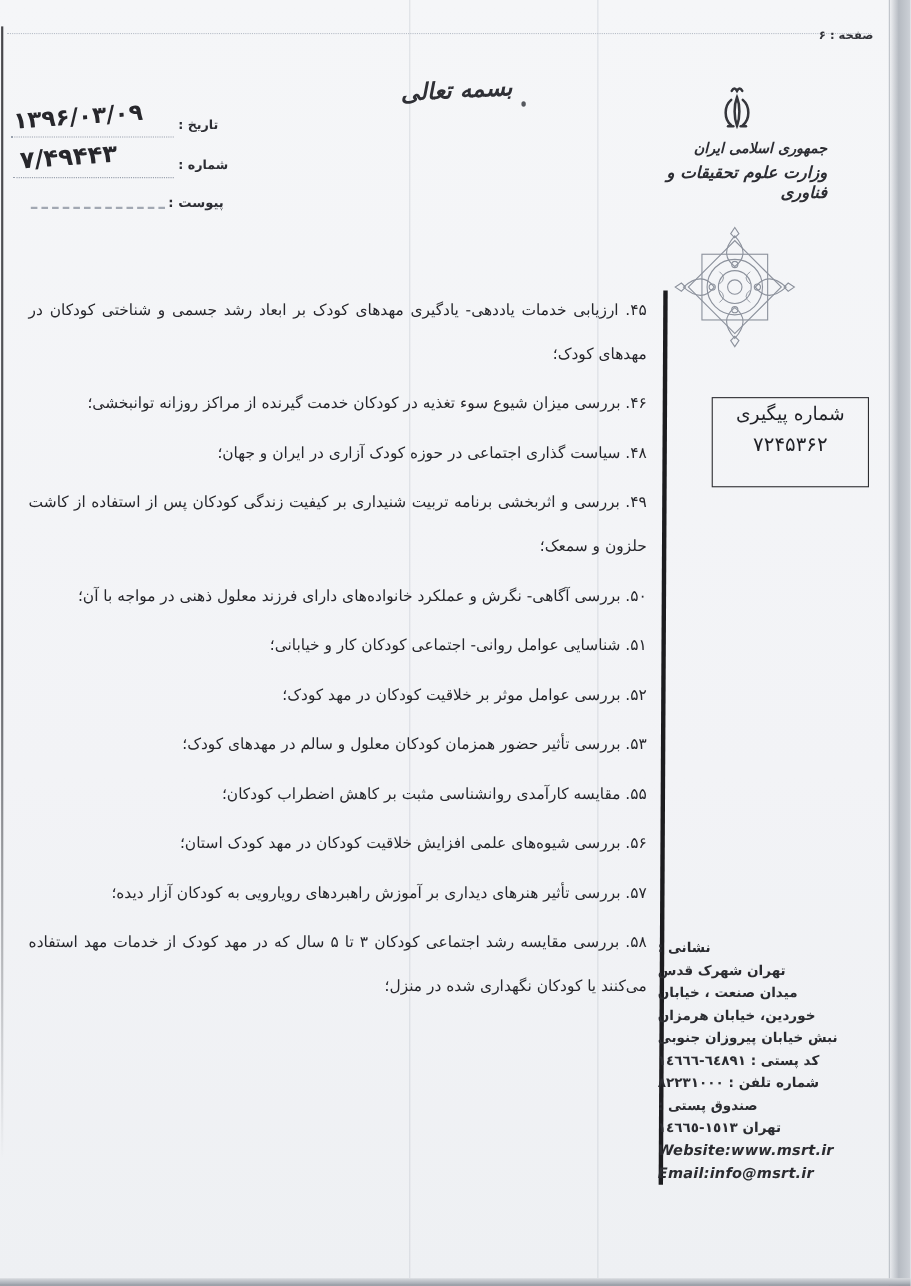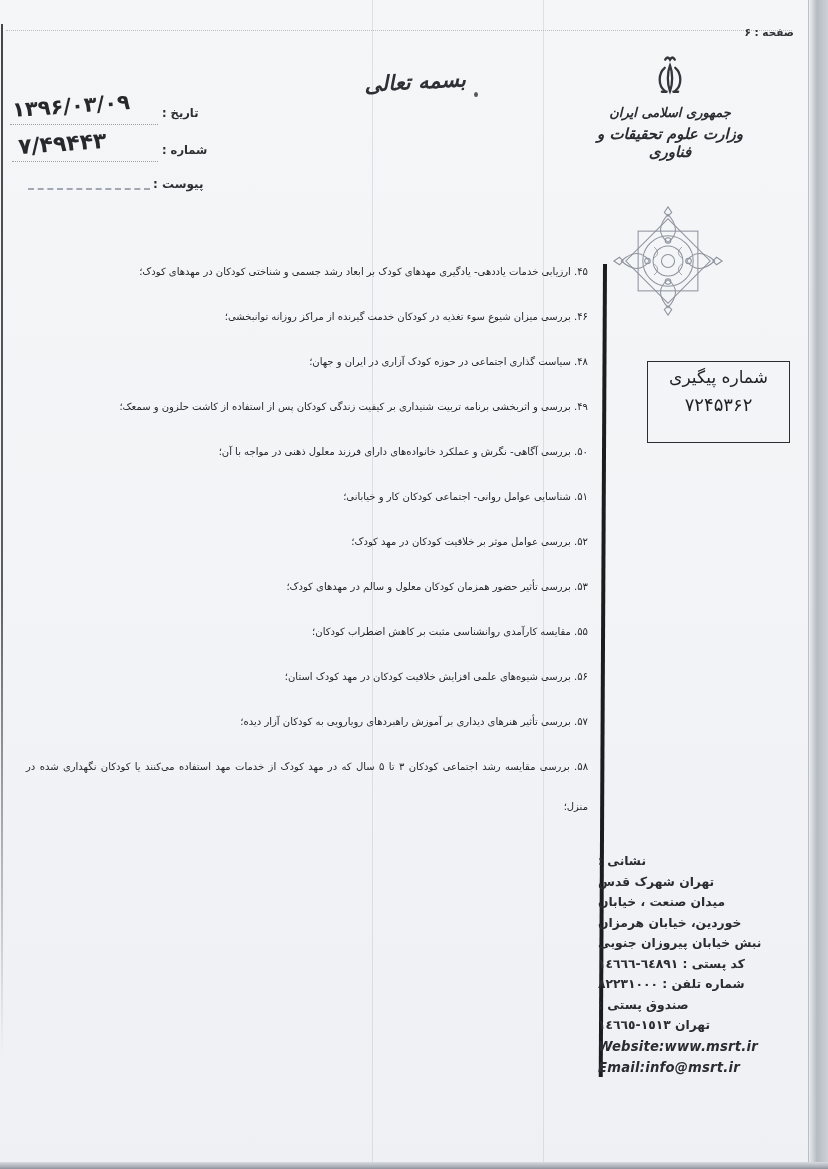--- a/index.html
+++ b/index.html
@@ -21,21 +21,21 @@
   .edge-left{position:absolute;left:1px;top:24px;width:2px;height:1030px;
     background:linear-gradient(180deg,#46464a 0%,#5c5e63 55%,rgba(92,94,99,0) 100%);}
   .rule-top{position:absolute;left:6px;top:30px;width:786px;border-top:1px dotted #aeb5c0;opacity:.85;}
   .fold{position:absolute;top:0;width:1px;height:1162px;background:#b6bcc6;opacity:.38;}
   .fold.f1{left:372px;} .fold.f2{left:543px;}
   
   .page-label{position:absolute;top:26px;right:34px;font-size:10.5px;font-weight:bold;direction:rtl;color:#33343a;}
   .besmele{position:absolute;left:350px;top:70px;width:130px;direction:rtl;text-align:center;
     font-size:21px;font-weight:bold;font-style:italic;color:#2f3036;transform:rotate(-3deg);}
   .ink-dot{position:absolute;left:474px;top:92px;width:4px;height:5px;border-radius:50%;background:#55585e;}
-  .emblem-block{position:absolute;left:588px;top:51px;width:164px;text-align:center;direction:rtl;}
+  .emblem-block{position:absolute;left:588px;top:74px;width:164px;direction:rtl;}
   .emblem-block svg{display:block;margin:0 auto;}
   .gov-line{font-style:italic;font-weight:bold;color:#2c2d33;}
   .gov-line.l1{font-size:13px;margin-top:6px;}
   .gov-line.l2{font-size:15px;margin-top:5px;}
   
   .meta-label{position:absolute;direction:rtl;font-weight:bold;color:#2d2e34;}
   .lbl-date{left:162px;top:106px;font-size:11.5px;}
   .lbl-no{left:162px;top:143px;font-size:11.5px;}
   .lbl-attach{left:153px;top:177px;font-size:12px;}
   .meta-value{position:absolute;direction:rtl;font-weight:bold;color:#27272c;letter-spacing:1px;}
@@ -48,22 +48,22 @@
   
   .ornament{position:absolute;left:612px;top:202px;opacity:.88;}
   .divider{position:absolute;left:603px;top:264px;width:3.5px;height:813px;background:#1c1c1f;
     transform:rotate(0.3deg);transform-origin:top left;}
   
   .tracking-box{position:absolute;left:647px;top:361px;width:141px;height:80px;
     border:1.6px solid #2d2d31;direction:rtl;text-align:center;}
   .tracking-box .t-label{margin-top:5px;font-size:17px;color:#1f2026;}
   .tracking-box .t-number{margin-top:7px;font-size:18px;letter-spacing:3px;color:#1f2026;}
   
-  .list{position:absolute;left:26px;top:252px;width:562px;direction:rtl;
-    font-size:10px;line-height:40px;color:#26262b;}
+  .list{position:absolute;left:26px;top:262px;width:562px;direction:rtl;
+    font-size:14px;line-height:40px;color:#26262b;}
   .list p{margin:0 0 5px 0;text-align:justify;}
   
   .address{position:absolute;left:598px;top:851px;width:204px;direction:rtl;text-align:left;
     font-size:12.3px;font-weight:bold;line-height:20.5px;color:#2b2c31;}
   .address .latin{direction:ltr;font-style:italic;font-size:13.2px;letter-spacing:.2px;line-height:21px;}
 </style>
 </head>
 <body>
 
 <div class="page">

